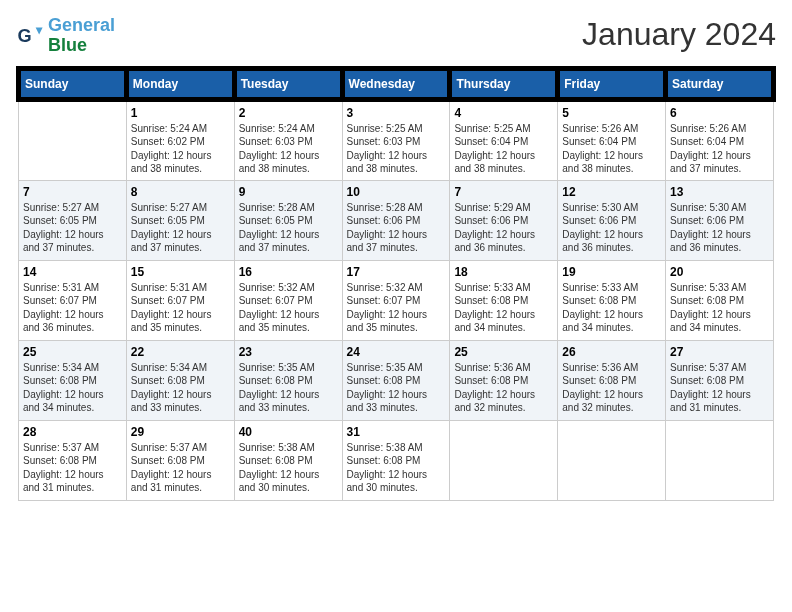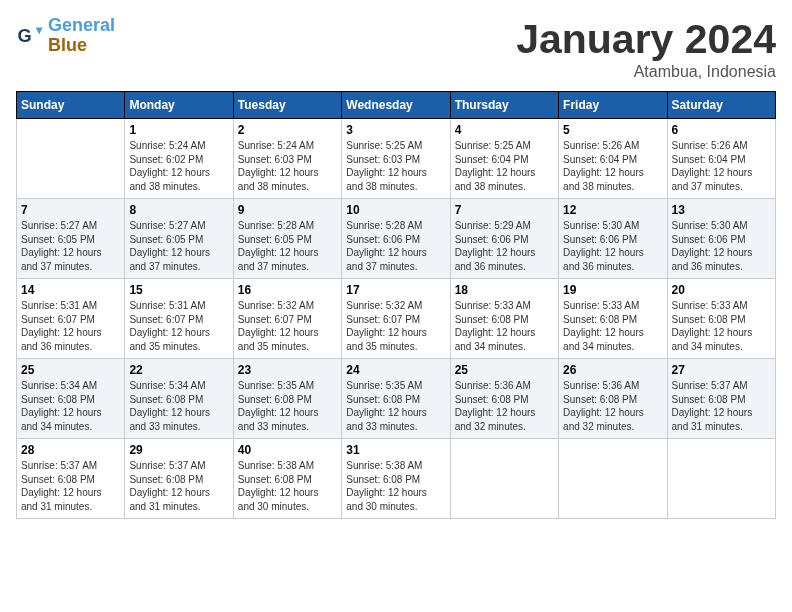--- a/index.html
+++ b/index.html
@@ -31,41 +31,41 @@
     }
     .logo-icon {
       width: 28px;
       height: 28px;
       margin-right: 4px;
     }
     .title-section {
       text-align: right;
     }
     .month-title {
-      font-size: 41px;
-      font-weight: bold;
+      font-size: 32px;
+      font-weight: normal;
       color: #333;
     }
     .subtitle {
       font-size: 16px;
       color: #555;
     }
     .calendar {
       width: 100%;
       border-collapse: collapse;
       font-size: 10.5px;
     }
     .calendar th {
       background-color: #1a5fa8;
       color: #fff;
       padding: 6px 4px;
       text-align: left;
       font-size: 12px;
       font-weight: bold;
-      border: 1px solid #000000;
+      border: 5px solid #000000;
     }
     .calendar td {
       border: 1px solid #ccc;
       vertical-align: top;
       padding: 4px;
       height: 80px;
       width: 108px;
     }
     .day-number {
       font-weight: bold;
@@ -91,26 +91,25 @@
 <body>
 
 <div class="header">
   <div class="logo">
     <svg class="logo-icon" viewBox="0 0 40 40">
       <text x="2" y="28" font-size="26" font-weight="bold" fill="#1a3a5c">G</text>
       <polygon points="28,8 38,8 33,18" fill="#4a9fd4"></polygon>
     </svg>
     <div class="logo-text">
       <span>General</span><br>
-      <span style="color:#a16207">Blue</span>
+      <span style="color:#15803d">Blue</span>
     </div>
   </div>
   <div class="title-section">
     <div class="month-title">January 2024</div>
-    <div class="subtitle">Atambua, Indonesia</div>
   </div>
 </div>
 
 <table class="calendar">
   <thead>
     <tr>
     <th>Sunday</th>
         <th>Monday</th>
         <th>Tuesday</th>
         <th>Wednesday</th>

